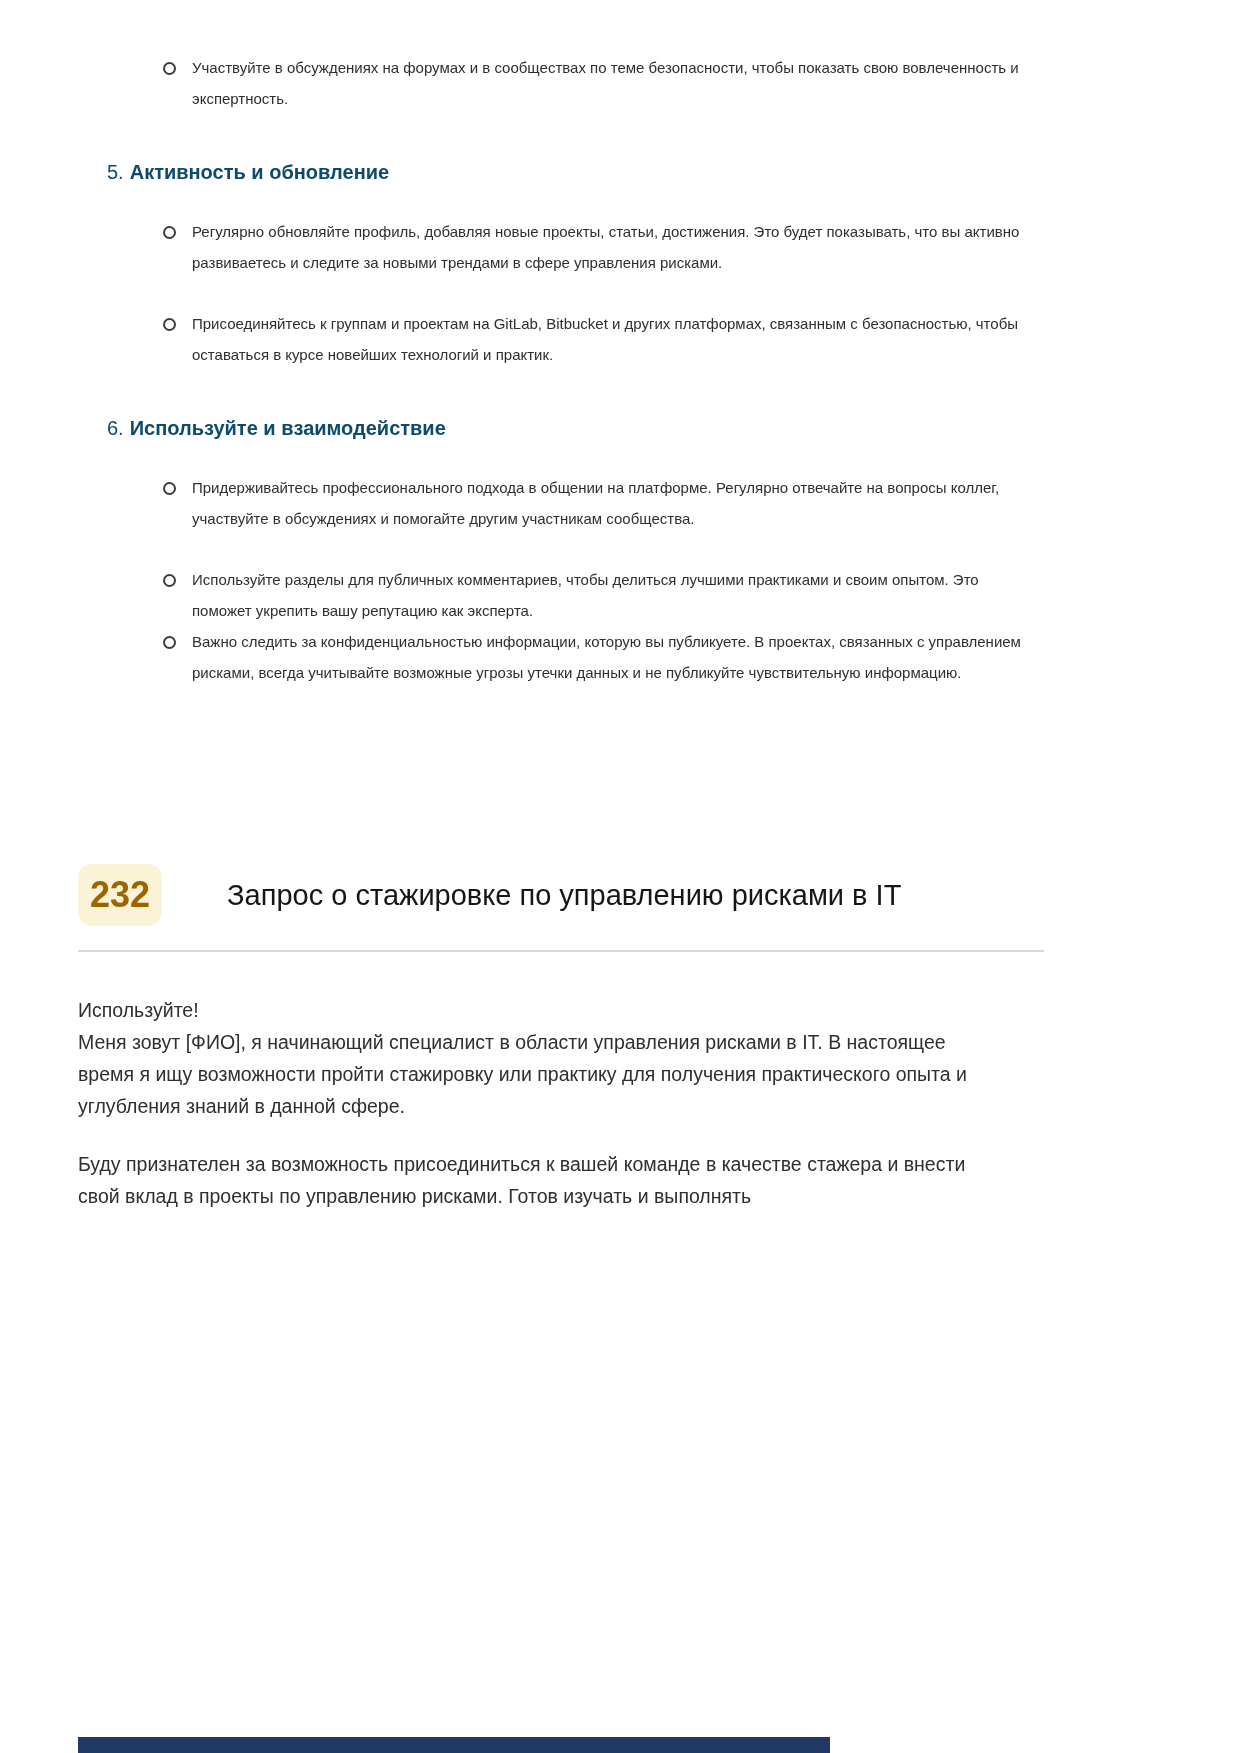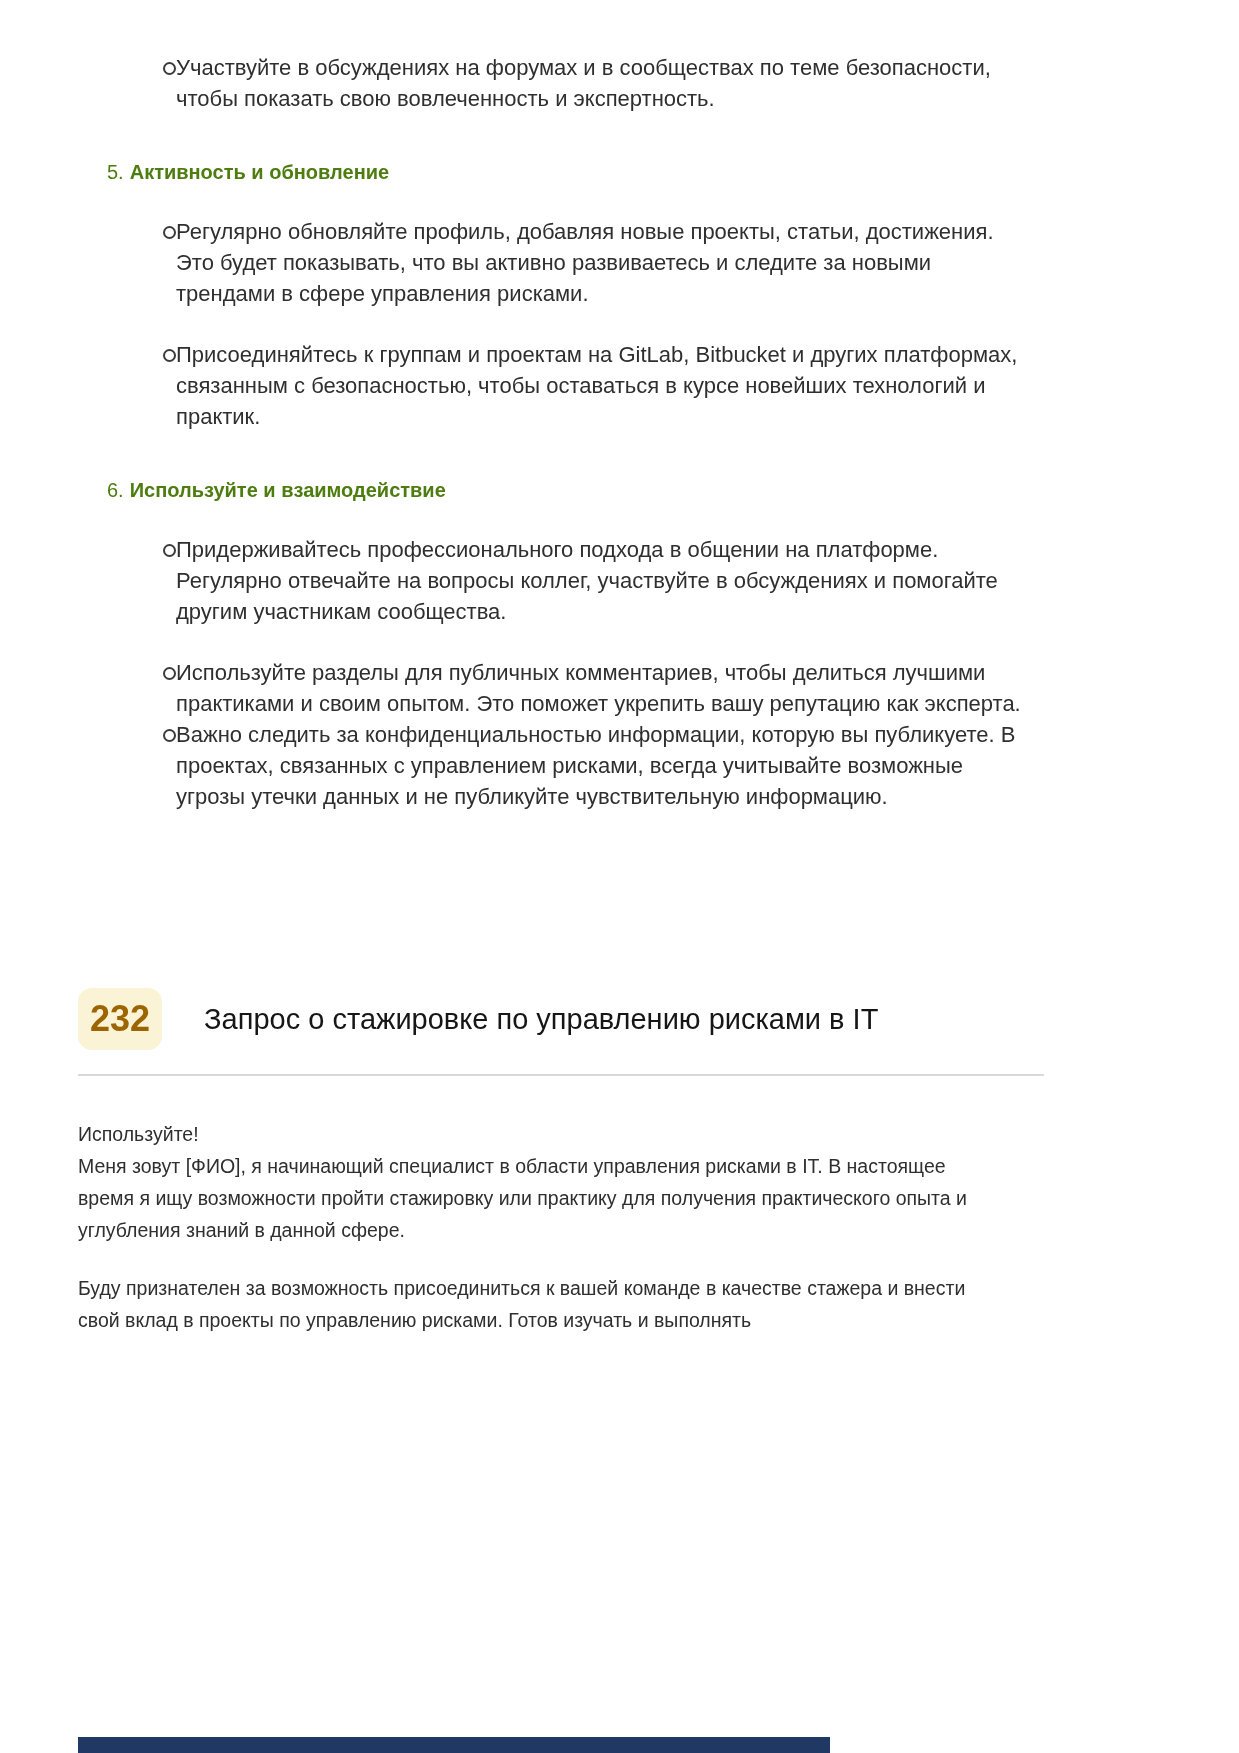--- a/index.html
+++ b/index.html
@@ -16,52 +16,53 @@
     padding: 52px 78px 0 78px;
     box-sizing: border-box;
   }
   
   .ul {
     margin: 0;
     padding: 0;
   }
   .li {
     display: flex;
+    gap: 16px;
     margin: 0 0 30px 85px;
     max-width: 865px;
-    font-size: 22px;
+    font-size: 15px;
     line-height: 31px;
   }
   .li:last-child { margin-bottom: 0; }
   .bullet {
     width: 9px;
     height: 9px;
     border: 2px solid #3c3c3c;
     border-radius: 50%;
     margin-top: 10px;
     flex: 0 0 auto;
   }
   
   .sec-head {
     margin: 44px 0 30px 29px;
     font-size: 20px;
     line-height: 28px;
-    color: #4d7c0f;
+    color: #0c4a6e;
   }
   .sec-num { font-weight: 400; margin-right: 6px; }
   .sec-title { font-weight: 700; }
   
   .article-header {
     margin-top: 176px;
     max-width: 966px;
   }
   .article-header-row {
     display: flex;
     align-items: center;
-    gap: 42px;
+    gap: 65px;
   }
   .badge {
     background: #fbf3d5;
     border-radius: 14px;
     min-width: 80px;
     height: 62px;
     display: flex;
     align-items: center;
     justify-content: center;
     font-size: 36px;

